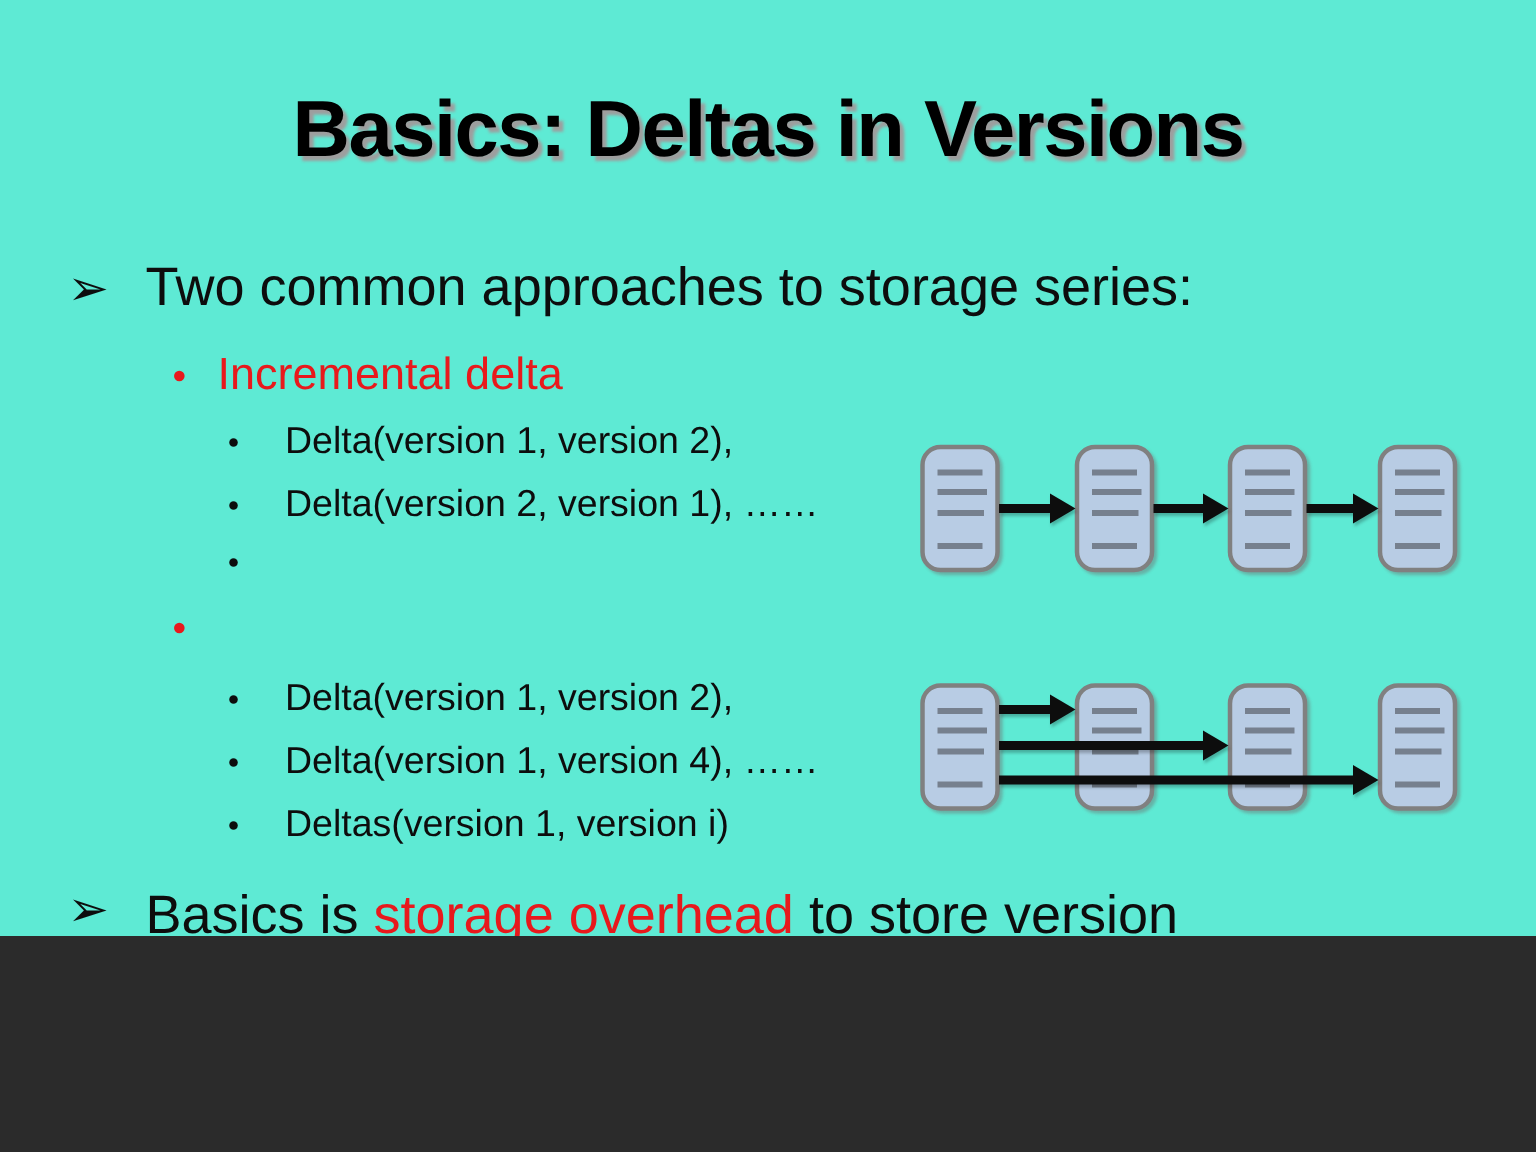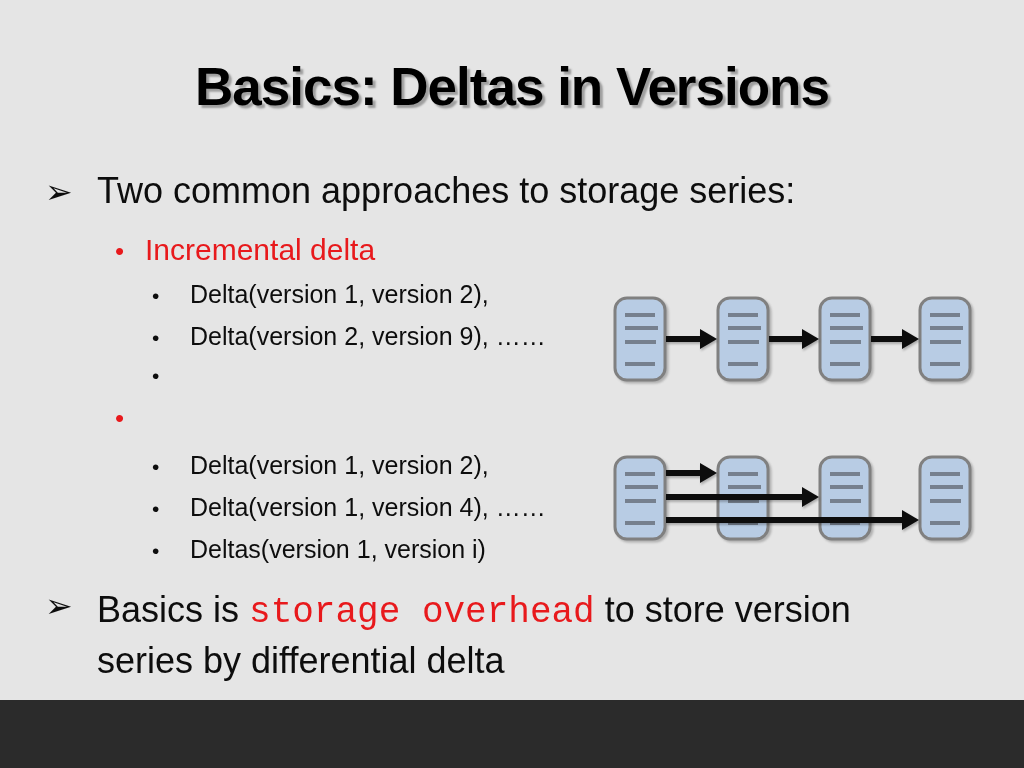--- a/index.html
+++ b/index.html
@@ -1,19 +1,19 @@
 <!DOCTYPE html>
 <html style="--accent-red: #e8191c;"><head>
 <meta charset="utf-8">
 <style>
   html,body{margin:0;padding:0;background:#2b2b2b;}
   .slide{
     position:relative;
-    width:1024px;height:700px;
-    background:#e5e5e5;
+    width:1024px;height:624px;
+    background:#5eead4;
     overflow:hidden;
     font-family:"Liberation Sans","DejaVu Sans",sans-serif;
     color:#0d0d0d;
   }
   .title{
     position:absolute;top:56px;left:0;width:1024px;
     margin:0;text-align:center;
     font-size:53px;font-weight:bold;letter-spacing:-1px;
     color:#000;
     text-shadow:3px 3px 2px #9e9e9e;
@@ -35,21 +35,21 @@
   .b-inc{top:233px;}
   .b-inc-1{top:280px;}
   .b-inc-2{top:322px;}
   .b-inc-3{top:364px;}
   .b-diff{top:403px;}
   .b-diff-1{top:451px;}
   .b-diff-2{top:493px;}
   .b-diff-3{top:535px;}
   .b-storage{top:586px;align-items:flex-start;}
   .b-storage .wrap{display:inline-block;width:780px;white-space:normal;line-height:1.34;}
-  .hl{color:var(--accent-red,#e8191c);font-family:Liberation Mono, monospace;}
+  .hl{color:var(--accent-red,#e8191c);}
   
   .diagram{position:absolute;width:415px;height:106px;}
   .diagram-top{left:595px;top:286px;}
   .diagram-bottom{left:595px;top:445px;}
   .doc-group{filter:drop-shadow(2px 2px 1px rgba(110,110,110,0.45));}
   .arrow-group{filter:drop-shadow(1px 2px 1px rgba(0,0,0,0.25));}
   .page-number{
     position:absolute;right:62px;top:716px;
     font-size:14px;color:#111;
   }
@@ -70,21 +70,21 @@
     <span class="marker">•</span>
     <span class="text">Incremental delta</span>
   </div>
 
   <div class="line lvl3 b-inc-1">
     <span class="marker">•</span>
     <span class="text">Delta(version 1, version 2),</span>
   </div>
   <div class="line lvl3 b-inc-2">
     <span class="marker">•</span>
-    <span class="text">Delta(version 2, version 9), ……</span>
+    <span class="text">Delta(version 2, version 1), ……</span>
   </div>
   <div class="line lvl3 b-inc-3">
     <span class="marker">•</span>
   </div>
 
   <div class="line lvl2 b-diff">
     <span class="marker">•</span>
   </div>
 
   <div class="line lvl3 b-diff-1">

